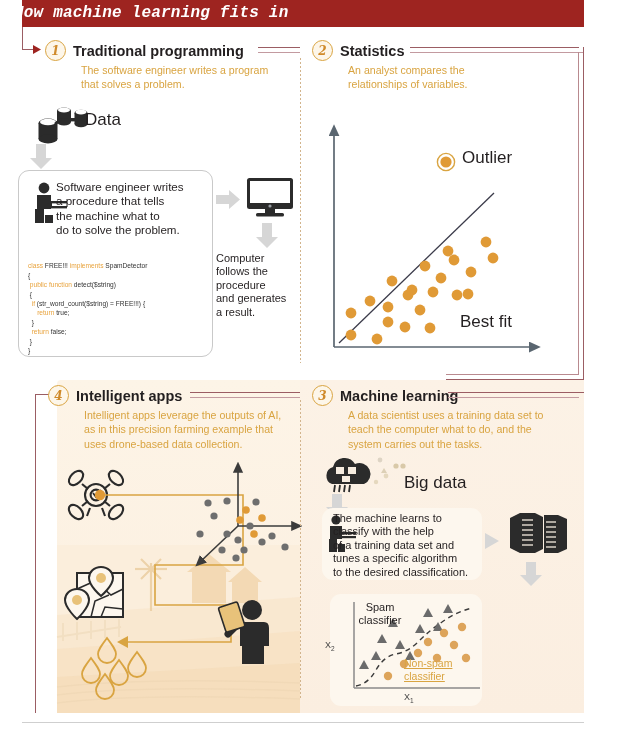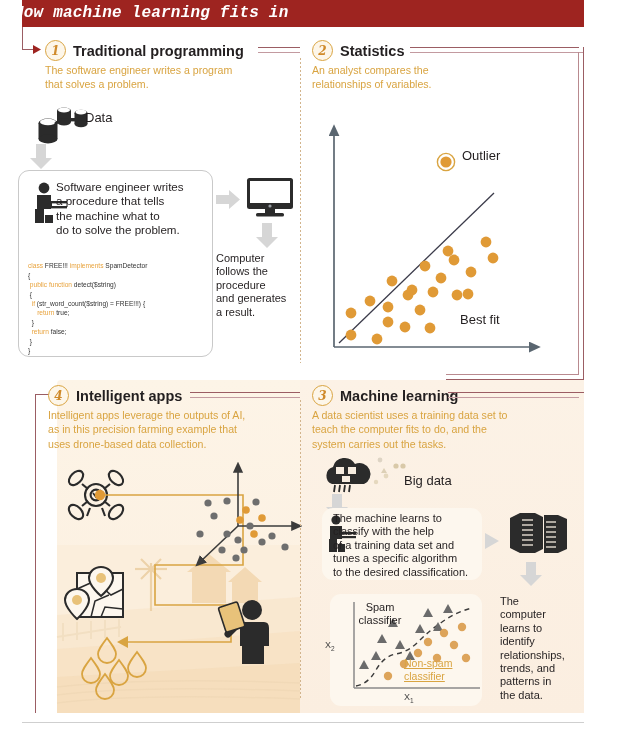--- a/index.html
+++ b/index.html
@@ -49,20 +49,21 @@
     flex:0 0 auto;
   }
   .sec-title{font-size:14.5px;font-weight:bold;color:#231f20;white-space:nowrap;}
   .rule{height:1px;background:#9b5d63;}
   .rule2{height:1px;background:#c39aa0;}
 
   
   .lead{
     position:absolute;font-size:10.6px;line-height:14.4px;color:#d9a441;
     white-space:pre-line;
+    margin-left:36px;
   }
   .dark{
     position:absolute;font-size:11.6px;line-height:14.4px;color:#231f20;
     white-space:pre-line;
   }
   .dark-sm{
     position:absolute;font-size:11px;line-height:13.4px;color:#231f20;
     white-space:pre-line;
   }
 
@@ -83,21 +84,21 @@
     background:#fdf7ee;
   }
 
   
   .code{
     position:absolute;font-family:"Liberation Sans",sans-serif;
     font-size:6.6px;line-height:9.4px;color:#333333;white-space:pre;
   }
   .kw{color:#e8a33d;}
   svg{display:block;overflow:visible;}
-  .lbl{position:absolute;font-size:13px;color:#231f20;white-space:nowrap;}
+  .lbl{position:absolute;font-size:17px;color:#231f20;white-space:nowrap;}
   .lbl-or{position:absolute;font-size:11.5px;color:#d9a441;white-space:nowrap;}
   .axlbl{position:absolute;font-size:9px;color:#444;white-space:nowrap;}
   .sub{font-size:6.5px;vertical-align:sub;}
 </style>
 </head>
 <body>
 
 <div id="root">
 
   <div class="header-bar"></div>
@@ -389,21 +390,21 @@
   <div class="vdots" style="left:300px;top:400px;height:300px;"></div>
 
   <div class="sec-head" style="left:312px;top:385px;">
     <div class="num-circle">3</div>
     <div class="sec-title">Machine learning</div>
   </div>
   <div class="rule" style="position:absolute;left:448px;top:392px;width:136px;"></div>
   <div class="rule2" style="position:absolute;left:448px;top:397px;width:131px;"></div>
 
   <div class="lead" style="left:312px;top:408px;width:270px;">A data scientist uses a training data set to
-teach the computer fits to do, and the
+teach the computer what to do, and the
 system carries out the tasks.</div>
 
   <svg style="position:absolute;left:320px;top:458px;" width="58" height="40">
     <path d="M12 26 a9 9 0 0 1 1 -17 a12 12 0 0 1 22 -3 a10 10 0 0 1 9 20 z" fill="#2b2b2b"></path>
     <rect x="16" y="9" width="8" height="7" fill="#f6ece0"></rect>
     <rect x="28" y="9" width="8" height="7" fill="#f6ece0"></rect>
     <rect x="22" y="18" width="8" height="6" fill="#f6ece0"></rect>
     <g stroke="#2b2b2b" stroke-width="1.8">
       <line x1="15" y1="27" x2="14" y2="34"></line>
       <line x1="20" y1="27" x2="19" y2="34"></line>
@@ -466,28 +467,20 @@
         <line x1="38" y1="25" x2="48" y2="25"></line>
       <line x1="38" y1="30" x2="48" y2="30"></line>
         <line x1="38" y1="35" x2="48" y2="35"></line>
     </g>
   </svg>
 
   <svg style="position:absolute;left:522px;top:562px;" width="22" height="26">
     <polygon points="4,0 14,0 14,13 20,13 9,24 -2,13 4,13" fill="#d6d6d6"></polygon>
   </svg>
 
-  <div class="dark-sm" style="left:500px;top:595px;width:80px;">The
-computer
-learns to
-identify
-relationships,
-trends, and
-patterns in
-the data.</div>
 
   <div class="card-cream" style="left:330px;top:594px;width:152px;height:112px;"></div>
   <svg style="position:absolute;left:338px;top:598px;" width="146" height="108">
     <line x1="16" y1="90" x2="16" y2="4" stroke="#8a8a8a" stroke-width="1.5"></line>
     <line x1="16" y1="90" x2="142" y2="90" stroke="#8a8a8a" stroke-width="1.5"></line>
     <path d="M18 88 Q30 86 38 72 Q46 58 58 56 Q70 54 80 44 Q92 32 104 24 Q118 14 134 10" stroke="#3b3b3b" stroke-width="1.4" fill="none" stroke-dasharray="5,4"></path>
     <g fill="#6b6b6b">
       <polygon points="26,62 31,71 21,71"></polygon>
       <polygon points="38,53 43,62 33,62"></polygon>
       <polygon points="44,36 49,45 39,45"></polygon>

